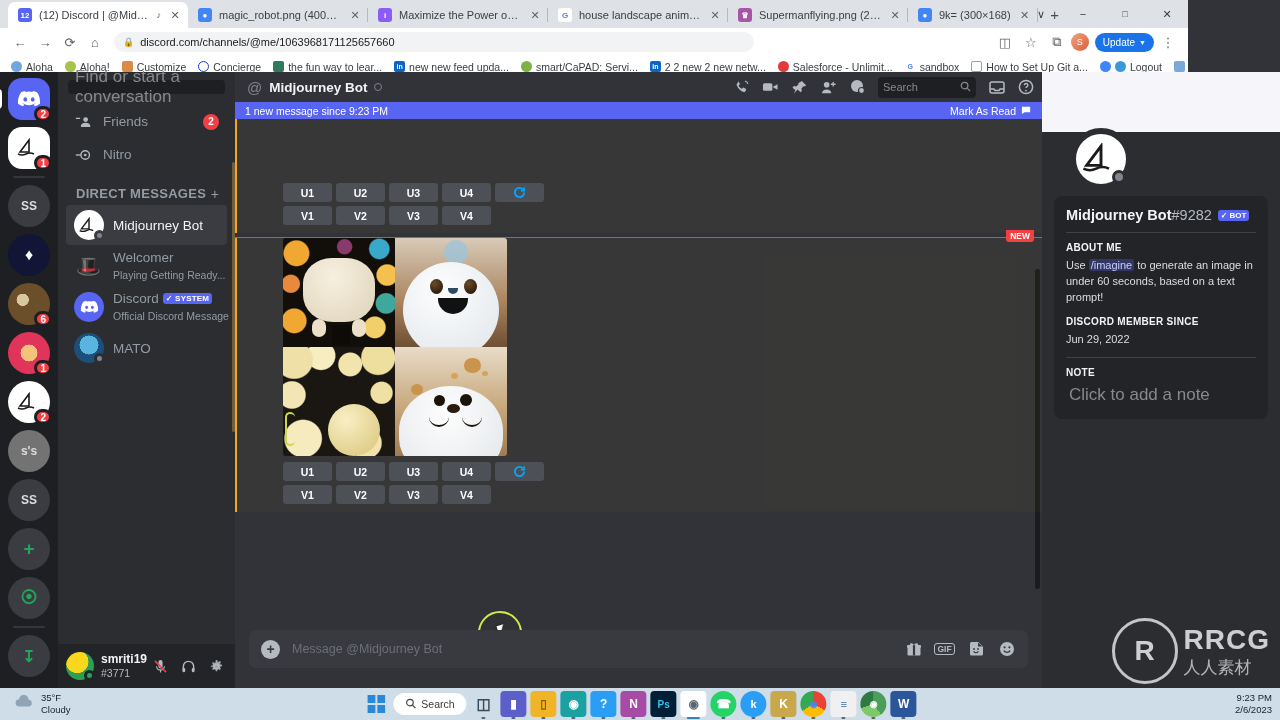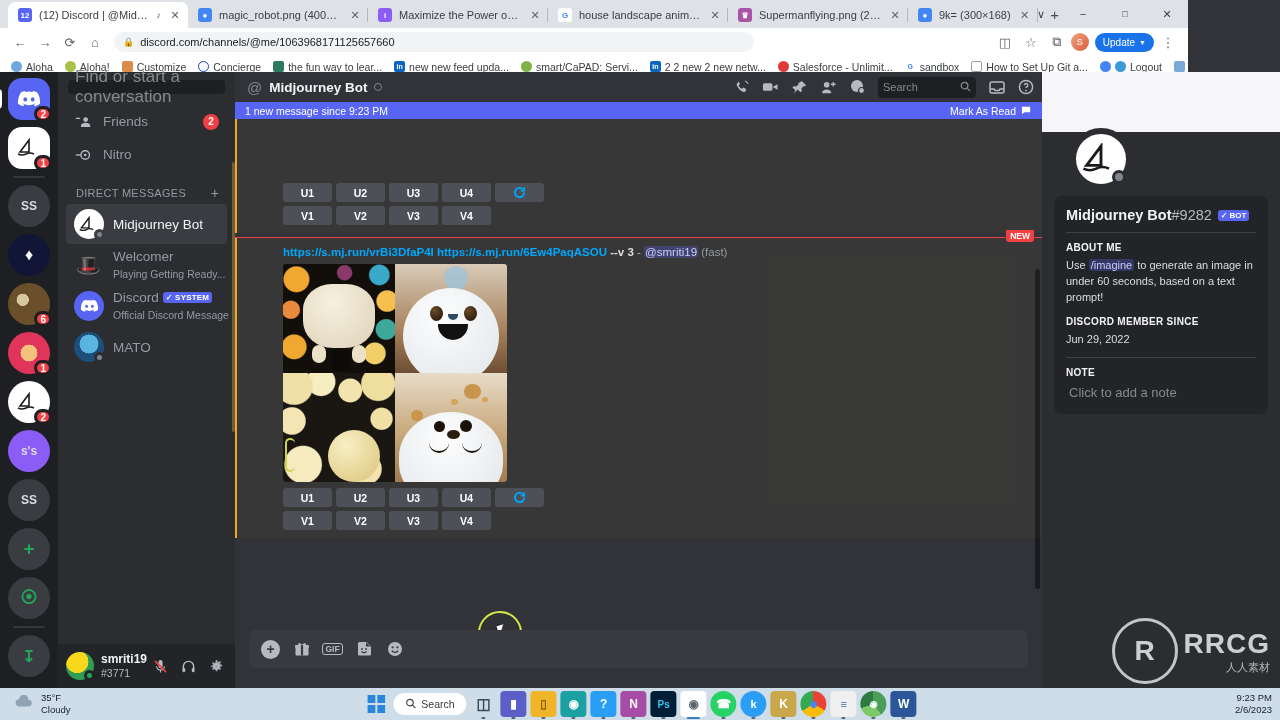--- a/index.html
+++ b/index.html
@@ -160,21 +160,21 @@
   .dm-label { font-size: 13.5px; color: #949ba4; font-weight: 500; }
   .dm-badge {
     margin-left: auto; min-width: 16px; height: 16px; border-radius: 8px;
     background: #f23f43; color: #fff; font-size: 10px; font-weight: bold;
     display: flex; align-items: center; justify-content: center; padding: 0 4px;
   }
   #dm-header {
     display: flex; align-items: center; padding: 14px 8px 4px 10px;
   }
   #dm-header-label {
-    font-size: 11px; font-weight: normal; color: #949ba4;
+    font-size: 13px; font-weight: bold; color: #949ba4;
     letter-spacing: 0.3px; flex: 1;
   }
   #dm-add { color: #949ba4; font-size: 14px; line-height: 1; }
   .dm-user { height: 40px; border-radius: 4px; display: flex; align-items: center;
     gap: 9px; padding: 0 8px; margin-bottom: 1px; }
   .dm-user.selected { background: #3a3c41; }
   .dm-avatar {
     width: 30px; height: 30px; flex: 0 0 30px; border-radius: 50%;
     position: relative; display: flex; align-items: center; justify-content: center;
     font-size: 14px; overflow: visible;
@@ -358,21 +358,21 @@
     background: #5865f2; color: #fff; font-size: 8px; font-weight: bold;
     padding: 1px 3px; border-radius: 3px; display: flex; align-items: center; gap: 2px;
   }
   .pc-rule { height: 1px; background: #3f4147; margin: 9px 0 9px 0; }
   .pc-h {
     font-size: 10px; font-weight: bold; color: #f2f3f5;
     letter-spacing: .3px; margin-bottom: 5px;
   }
   .pc-body { font-size: 11px; color: #dbdee1; line-height: 1.45; }
   .pc-cmd { background: rgba(88,101,242,.3); color: #c9cdfb; border-radius: 3px; padding: 0 2px; }
-  .pc-note { font-size: 13px; color: #87898c; padding: 2px 0 0 3px; }
+  .pc-note { font-size: 17px; color: #87898c; padding: 2px 0 0 3px; }
 
   
   #taskbar {
     position: absolute; bottom: 0; left: 0; width: 1280px; height: 32px;
     background: #cfdde9; display: flex; align-items: center;
   }
   #tb-weather {
     display: flex; align-items: center; gap: 7px; padding: 0 10px 0 14px;
     height: 32px;
   }
@@ -409,21 +409,21 @@
     align-items: center; gap: 6px; opacity: .85; pointer-events: none;
   }
   #wm-circle {
     width: 66px; height: 66px; border-radius: 50%;
     border: 3px solid rgba(255,255,255,.85);
     display: flex; align-items: center; justify-content: center;
     color: rgba(255,255,255,.9); font-size: 28px; font-weight: bold;
   }
   #wm-text { color: rgba(255,255,255,.9); font-size: 28px; font-weight: bold;
     letter-spacing: 1px; }
-  #wm-sub { color: rgba(255,255,255,.75); font-size: 11px; text-align: right; }
+  #wm-sub { color: rgba(255,255,255,.75); font-size: 17px; }
 </style>
 </head>
 <body>
 
 <div id="browser-chrome">
 
   <div id="tab-strip">
     <div class="tab active">
       <span class="tab-favicon" style="background:#5865f2">12</span>
       <span class="tab-title">(12) Discord | @Midjourney</span>
@@ -575,21 +575,21 @@
     <div class="srv round" style="background:radial-gradient(circle at 50% 50%,#f4c27a 0 28%,#e0345a 29% 100%)">
       <span class="srv-badge">1</span>
     </div>
     <div class="srv round" style="background:#fff">
       <svg width="26" height="20" viewBox="0 0 26 20">
           <path d="M4 14 L13 2 L13 14 Z" fill="none" stroke="#1a1a1a" stroke-width="1.6"></path>
           <path d="M2 16 q4 2 8 0 q4 -2 8 0" fill="none" stroke="#1a1a1a" stroke-width="1.4"></path>
         </svg>
       <span class="srv-badge">2</span>
     </div>
-    <div class="srv round" style="background:#8b5cf6">
+    <div class="srv round" style="background:#737373">
       <span>s's</span>
     </div>
     <div class="srv round" style="background:#3a3c41">
       <span>SS</span>
     </div>
     <div class="srv round" style="background:#3a3c41;color:#23a55a;font-size:19px">
       <span>+</span>
     </div>
     <div class="srv round" style="background:#3a3c41;color:#23a55a;font-size:17px">
       <span>⦿</span>
@@ -816,28 +816,20 @@
               <span class="mj-btn">V4</span>
             </div>
           </div>
         </div>
 
         <div class="new-divider">
           <span class="new-label">NEW</span>
         </div>
 
         <div class="msg-block highlight">
-          <div class="msg-text">
-            <span class="mj-link">https://s.mj.run/vrBi3DfaP4I</span>
-            <span class="mj-link">https://s.mj.run/6Ew4PaqASOU</span>
-            <span class="mj-param">--v 3</span>
-            <span class="mj-dash">-</span>
-            <span class="mention">@smriti19</span>
-            <span class="mj-fast">(fast)</span>
-          </div>
 
           <div class="grid4">
             <div class="cell" style="background:#120e0a">
               <div style="position:absolute;inset:0;background:
                 radial-gradient(circle at 12% 14%, #f0a832 0 9%, transparent 10%),
                 radial-gradient(circle at 86% 10%, #3aa8c8 0 7%, transparent 8%),
                 radial-gradient(circle at 93% 34%, #f5c04e 0 8%, transparent 9%),
                 radial-gradient(circle at 7% 42%, #e8893c 0 7%, transparent 8%),
                 radial-gradient(circle at 92% 60%, #3fa89c 0 8%, transparent 9%),
                 radial-gradient(circle at 10% 76%, #f0a832 0 9%, transparent 10%),
@@ -905,20 +897,21 @@
           </div>
         </div>
 
         <div id="cursor-ring"></div>
         <div id="cursor-arrow"></div>
       </div>
 
       <div id="composer-wrap">
         <div id="composer">
           <span id="comp-plus">+</span>
+          <span id="comp-placeholder">Message @Midjourney Bot</span>
           <span class="comp-ico">
             <svg width="16" height="16" viewBox="0 0 16 16">
                 <rect x="1.5" y="6" width="13" height="8.5" rx="1" fill="currentColor"></rect>
                 <rect x="1" y="4" width="14" height="3" rx="1" fill="currentColor"></rect>
                 <rect x="6.9" y="4" width="2.2" height="10.5" fill="#383a40"></rect>
                 <path d="M8 4c-1-2-4-2.4-4-.6 0 1 2 .9 4 .6zm0 0c1-2 4-2.4 4-.6 0 1-2 .9-4 .6z" fill="currentColor"></path>
               </svg>
           </span>
           <span class="comp-ico">
               <span class="gif-chip">GIF</span>

